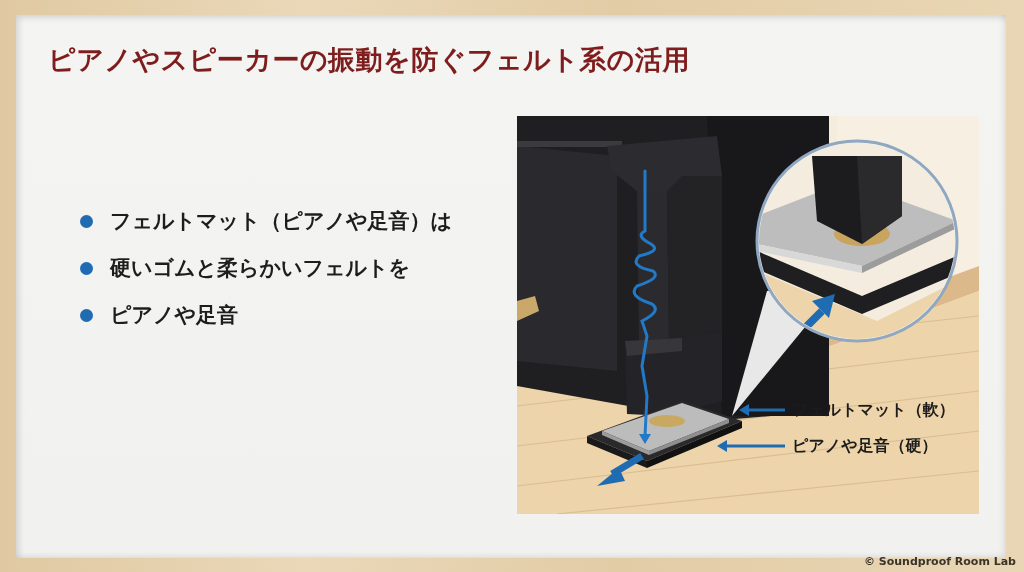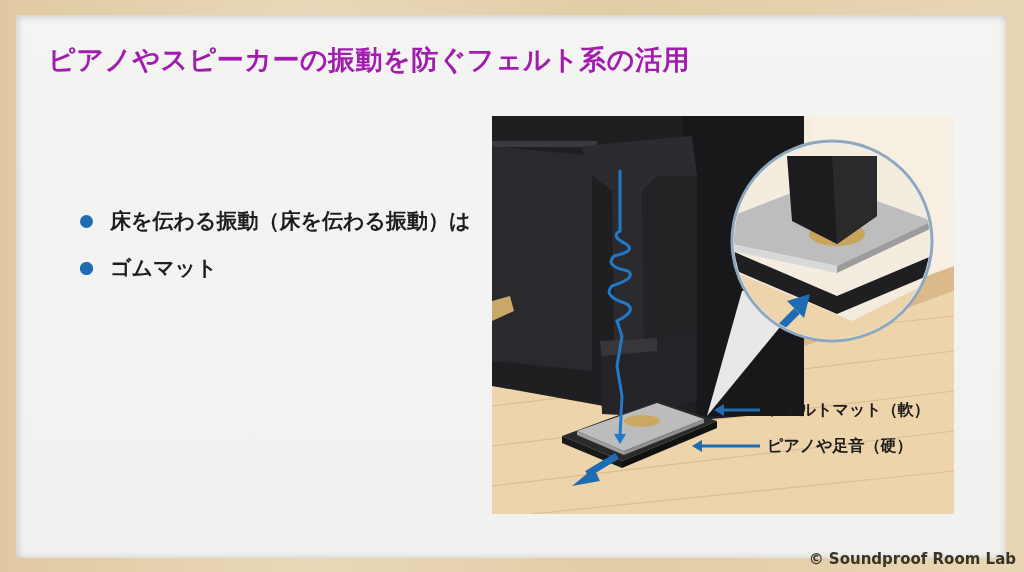--- a/index.html
+++ b/index.html
@@ -12,64 +12,65 @@
       position: absolute; left: 0; top: 0; width: 1024px; height: 572px;
       background: linear-gradient(90deg, #e0c9a2 0%, #ead8b8 30%, #e2cca6 60%, #e9d6b4 100%);
     }
     .panel {
       position: absolute; left: 16px; top: 15px; width: 990px; height: 543px;
       background: linear-gradient(180deg, #f4f4f3 0%, #f1f1f0 100%);
       box-shadow: inset 3px 3px 6px rgba(0,0,0,0.12), inset -3px -2px 6px rgba(0,0,0,0.08);
     }
     .title {
       position: absolute; left: 48px; top: 42px;
-      font-size: 27px; font-weight: bold; color: #a21caf; letter-spacing: 0.5px;
+      font-size: 27px; font-weight: bold; color: #7f1d1d; letter-spacing: 0.5px;
       white-space: nowrap;
     }
     .bullets { position: absolute; left: 78px; top: 205px; width: 420px; }
     .bullet {
       position: relative; padding-left: 32px; margin-bottom: 14px;
       font-size: 21px; font-weight: bold; color: #1d1d1d; line-height: 33px;
     }
     .bullet .dot {
       position: absolute; left: 2px; top: 10px; width: 13px; height: 13px;
       border-radius: 50%; background: #1f6cb2;
     }
     .bullet .line { display: block; }
     .illus {
-      position: absolute; left: 492px; top: 116px; width: 462px; height: 398px;
+      position: absolute; left: 517px; top: 116px; width: 462px; height: 398px;
       overflow: hidden; background: #f3ead9;
     }
     .label {
       position: absolute; font-size: 16px; font-weight: bold; color: #1c1c1c; white-space: nowrap;
     }
     .credit {
       position: absolute; right: 8px; bottom: 4px;
-      font-size: 15px; font-weight: bold; color: #3a3328; white-space: nowrap;
+      font-size: 11px; font-weight: bold; color: #3a3328; white-space: nowrap;
     }
   </style>
 </head>
 <body>
 
 <div class="frame"></div>
 <div class="panel"></div>
 
 <div class="title">ピアノやスピーカーの振動を防ぐフェルト系の活用</div>
 
 <div class="bullets">
   <div class="bullet">
     <span class="dot"></span>
-    <span class="line">床を伝わる振動（床を伝わる振動）は</span>
+    <span class="line">フェルトマット（ピアノや足音）は</span>
   </div>
   <div class="bullet">
     <span class="dot"></span>
+    <span class="line">硬いゴムと柔らかいフェルトを</span>
   </div>
   <div class="bullet">
     <span class="dot"></span>
-    <span class="line">ゴムマット</span>
+    <span class="line">ピアノや足音</span>
   </div>
 </div>
 
 <div class="illus">
   <svg width="462" height="398" viewBox="0 0 462 398" xmlns="http://www.w3.org/2000/svg">
 
     <rect x="0" y="0" width="462" height="260" fill="#f4ecdd"></rect>
     <rect x="320" y="0" width="142" height="260" fill="#f6efe2"></rect>
 
     <polygon points="300,210 462,150 462,175 300,235" fill="#dcb98a"></polygon>

